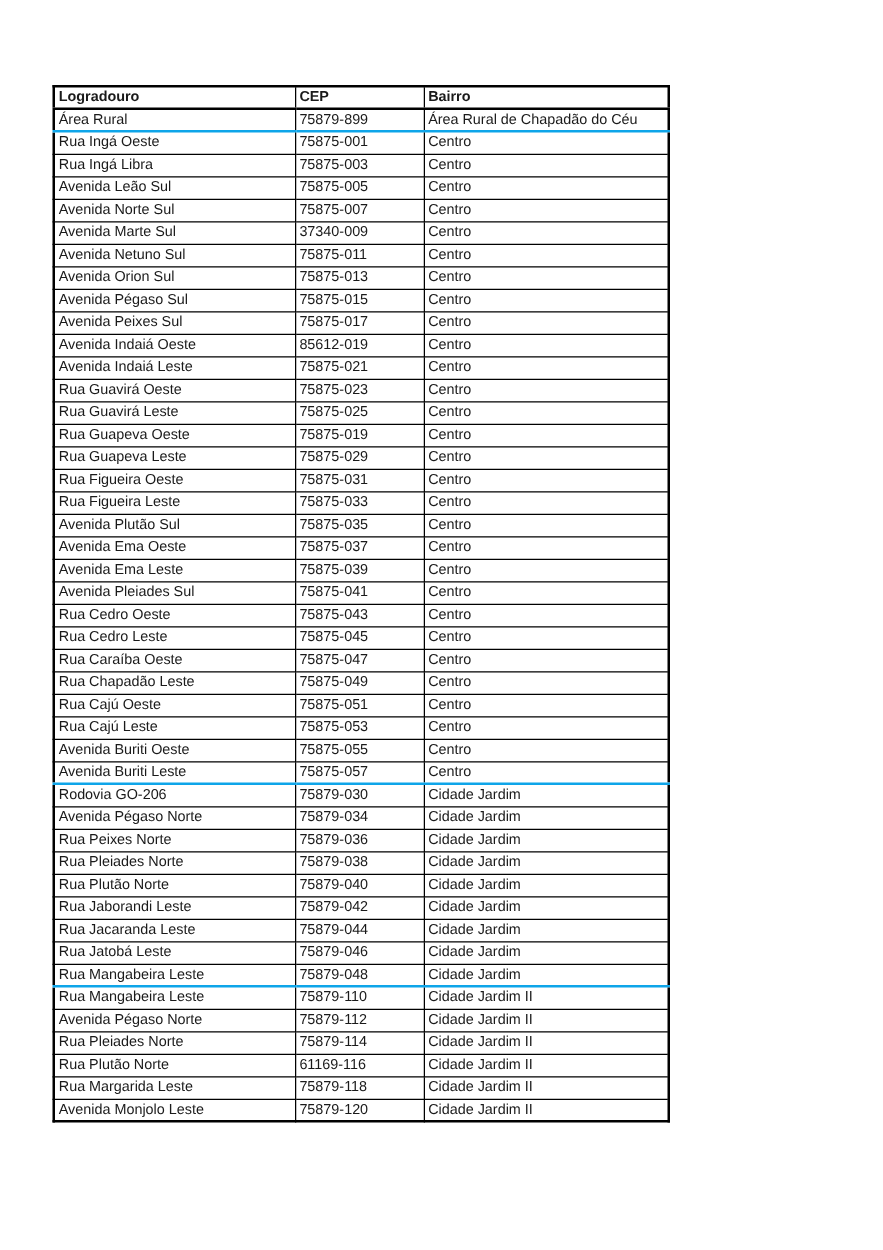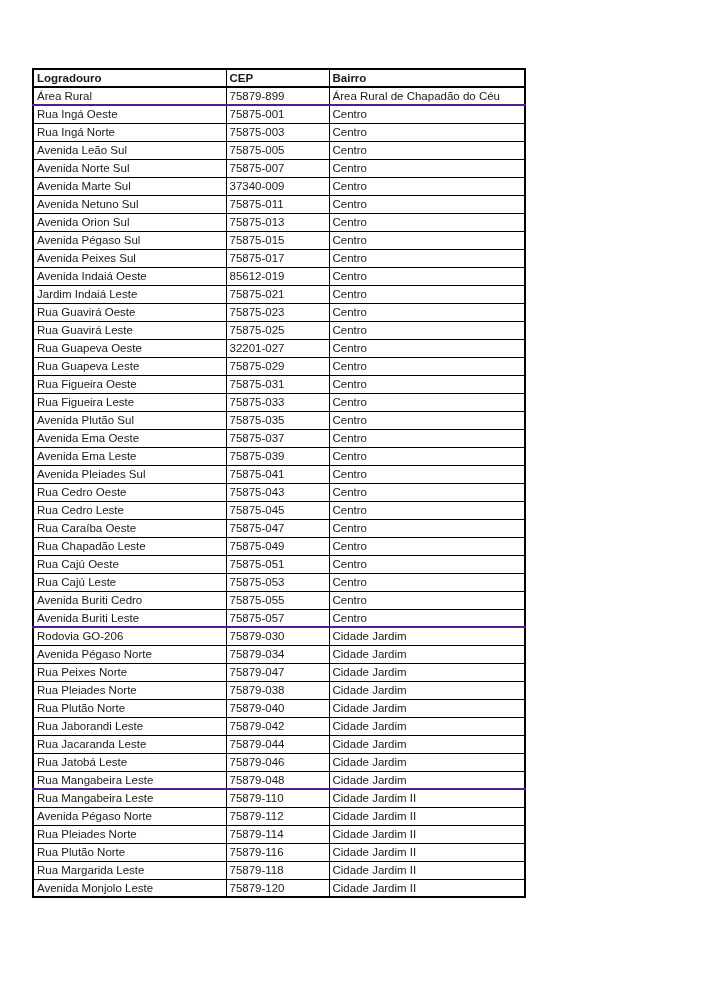--- a/index.html
+++ b/index.html
@@ -12,21 +12,21 @@
   }
   .page {
     position: relative;
     width: 706px;
     height: 1000px;
     background: #ffffff;
     overflow: hidden;
   }
   table.cep-table {
     position: absolute;
-    left: 32px;
+    left: 42px;
     top: 68px;
     width: 492px;
     border-collapse: collapse;
     table-layout: fixed;
     border: 2px solid #000000;
   }
   col.c-logradouro { width: 193px; }
   col.c-cep        { width: 103px; }
   col.c-bairro     { width: 196px; }
   .cep-table th, .cep-table td {
@@ -40,21 +40,21 @@
     vertical-align: middle;
     white-space: nowrap;
     overflow: hidden;
     box-sizing: border-box;
   }
   .cep-table th {
     font-weight: 700;
     border-bottom: 2px solid #000000;
   }
   .cep-table tr.group-start td {
-    border-top: 2px solid #4c1d95;
+    border-top: 2px solid #0ea5e9;
   }
 </style>
 </head>
 <body>
 
 <div class="page">
   <table class="cep-table">
     <colgroup>
       <col class="c-logradouro">
       <col class="c-cep">
@@ -72,21 +72,21 @@
       <td>Área Rural</td>
       <td>75879-899</td>
       <td>Área Rural de Chapadão do Céu</td>
     </tr>
         <tr class="group-start">
       <td>Rua Ingá Oeste</td>
       <td>75875-001</td>
       <td>Centro</td>
     </tr>
         <tr>
-      <td>Rua Ingá Norte</td>
+      <td>Rua Ingá Libra</td>
       <td>75875-003</td>
       <td>Centro</td>
     </tr>
         <tr>
       <td>Avenida Leão Sul</td>
       <td>75875-005</td>
       <td>Centro</td>
     </tr>
         <tr>
       <td>Avenida Norte Sul</td>
@@ -117,37 +117,37 @@
       <td>Avenida Peixes Sul</td>
       <td>75875-017</td>
       <td>Centro</td>
     </tr>
         <tr>
       <td>Avenida Indaiá Oeste</td>
       <td>85612-019</td>
       <td>Centro</td>
     </tr>
         <tr>
-      <td>Jardim Indaiá Leste</td>
+      <td>Avenida Indaiá Leste</td>
       <td>75875-021</td>
       <td>Centro</td>
     </tr>
         <tr>
       <td>Rua Guavirá Oeste</td>
       <td>75875-023</td>
       <td>Centro</td>
     </tr>
         <tr>
       <td>Rua Guavirá Leste</td>
       <td>75875-025</td>
       <td>Centro</td>
     </tr>
         <tr>
       <td>Rua Guapeva Oeste</td>
-      <td>32201-027</td>
+      <td>75875-019</td>
       <td>Centro</td>
     </tr>
         <tr>
       <td>Rua Guapeva Leste</td>
       <td>75875-029</td>
       <td>Centro</td>
     </tr>
         <tr>
       <td>Rua Figueira Oeste</td>
       <td>75875-031</td>
@@ -202,42 +202,42 @@
       <td>Rua Cajú Oeste</td>
       <td>75875-051</td>
       <td>Centro</td>
     </tr>
         <tr>
       <td>Rua Cajú Leste</td>
       <td>75875-053</td>
       <td>Centro</td>
     </tr>
         <tr>
-      <td>Avenida Buriti Cedro</td>
+      <td>Avenida Buriti Oeste</td>
       <td>75875-055</td>
       <td>Centro</td>
     </tr>
         <tr>
       <td>Avenida Buriti Leste</td>
       <td>75875-057</td>
       <td>Centro</td>
     </tr>
         <tr class="group-start">
       <td>Rodovia GO-206</td>
       <td>75879-030</td>
       <td>Cidade Jardim</td>
     </tr>
         <tr>
       <td>Avenida Pégaso Norte</td>
       <td>75879-034</td>
       <td>Cidade Jardim</td>
     </tr>
         <tr>
       <td>Rua Peixes Norte</td>
-      <td>75879-047</td>
+      <td>75879-036</td>
       <td>Cidade Jardim</td>
     </tr>
         <tr>
       <td>Rua Pleiades Norte</td>
       <td>75879-038</td>
       <td>Cidade Jardim</td>
     </tr>
         <tr>
       <td>Rua Plutão Norte</td>
       <td>75879-040</td>
@@ -273,21 +273,21 @@
       <td>75879-112</td>
       <td>Cidade Jardim II</td>
     </tr>
         <tr>
       <td>Rua Pleiades Norte</td>
       <td>75879-114</td>
       <td>Cidade Jardim II</td>
     </tr>
         <tr>
       <td>Rua Plutão Norte</td>
-      <td>75879-116</td>
+      <td>61169-116</td>
       <td>Cidade Jardim II</td>
     </tr>
         <tr>
       <td>Rua Margarida Leste</td>
       <td>75879-118</td>
       <td>Cidade Jardim II</td>
     </tr>
         <tr>
       <td>Avenida Monjolo Leste</td>
       <td>75879-120</td>

